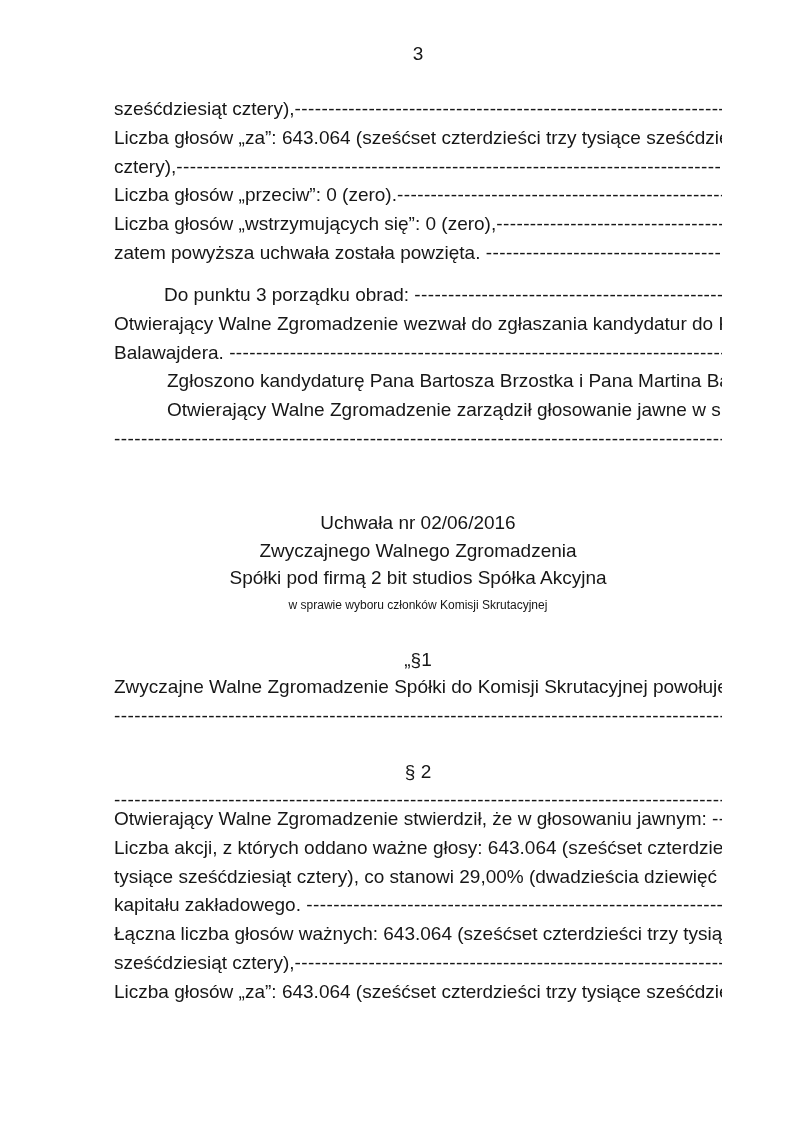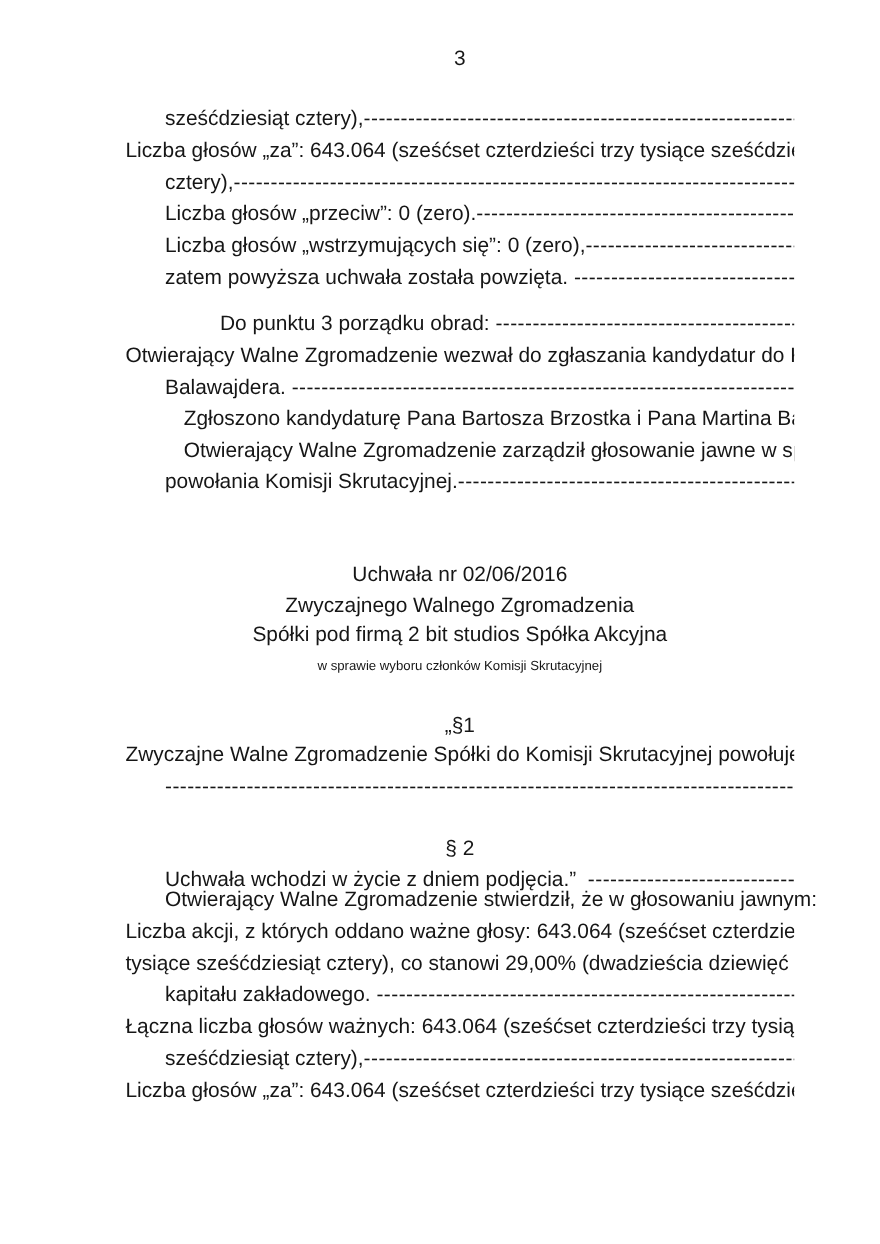--- a/index.html
+++ b/index.html
@@ -8,21 +8,21 @@
     width:800px;height:1131px;
     background:#ffffff;
     color:#161616;
     font-family:"Liberation Sans",sans-serif;
     overflow:hidden;
   }
   .block{position:absolute;left:114px;width:608px;}
   .line{font-size:19px;line-height:28.8px;}
   .heading .line{line-height:27.5px;}
   
-  .fill-line{display:flex;margin-left:36px;}
+  .fill-line{display:flex;}
   .fill-line .t{white-space:pre;flex:0 0 auto;}
   .fill{flex:1 1 auto;overflow:hidden;white-space:nowrap;letter-spacing:0.4px;}
   
   .justify{text-align:justify;text-align-last:justify;text-justify:inter-word;white-space:nowrap;overflow:hidden;}
   .center{text-align:center;text-align-last:center;}
   .b{font-weight:400;}
   .small{font-size:12px;}
   .indent50{padding-left:50px;}
   .indent53{padding-left:53px;}
   .pagenum{position:absolute;left:114px;width:608px;top:40px;text-align:center;font-size:19px;line-height:28.8px;}
@@ -65,21 +65,20 @@
       <span class="fill">------------------------------------------------------------------------------------------------------------------------------------------------------</span>
     </div>
     <div class="line justify">Otwierający Walne Zgromadzenie wezwał do zgłaszania kandydatur do Komisji</div>
     <div class="line fill-line">
       <span class="t">Balawajdera. </span>
       <span class="fill">------------------------------------------------------------------------------------------------------------------------------------------------------</span>
     </div>
     <div class="line justify indent53">Zgłoszono kandydaturę Pana Bartosza Brzostka i Pana Martina Balawajdera.-</div>
     <div class="line justify indent53">Otwierający Walne Zgromadzenie zarządził głosowanie jawne w sprawie</div>
     <div class="line fill-line">
-      <span class="t">powołania Komisji Skrutacyjnej.</span>
       <span class="fill">------------------------------------------------------------------------------------------------------------------------------------------------------</span>
     </div>
   </section>
 
   <section class="block heading" style="top:509px">
     <div class="line center b">Uchwała nr 02/06/2016</div>
     <div class="line center">Zwyczajnego Walnego Zgromadzenia</div>
     <div class="line center"><span class="b" style="white-space:pre">Spółki pod firmą </span><span style="white-space:pre">2 bit studios</span><span class="b" style="white-space:pre"> Spółka Akcyjna</span></div>
     <div class="line center b small">w sprawie wyboru członków Komisji Skrutacyjnej</div>
   </section>
@@ -92,21 +91,20 @@
     <div class="line fill-line">
       <span class="fill">------------------------------------------------------------------------------------------------------------------------------------------------------</span>
     </div>
   </section>
 
   <section class="block" style="top:758px">
     <div class="line center">§ 2</div>
   </section>
   <section class="block" style="top:786px">
     <div class="line fill-line">
-      <span class="t">Uchwała wchodzi w życie z dniem podjęcia.”  </span>
       <span class="fill">------------------------------------------------------------------------------------------------------------------------------------------------------</span>
     </div>
   </section>
 
   <section class="block" style="top:805px">
     <div class="line fill-line">
       <span class="t">Otwierający Walne Zgromadzenie stwierdził, że w głosowaniu jawnym: </span>
       <span class="fill">------------------------------------------------------------------------------------------------------------------------------------------------------</span>
     </div>
     <div class="line justify">Liczba akcji, z których oddano ważne głosy: 643.064 (sześćset czterdzieści trzy</div>

